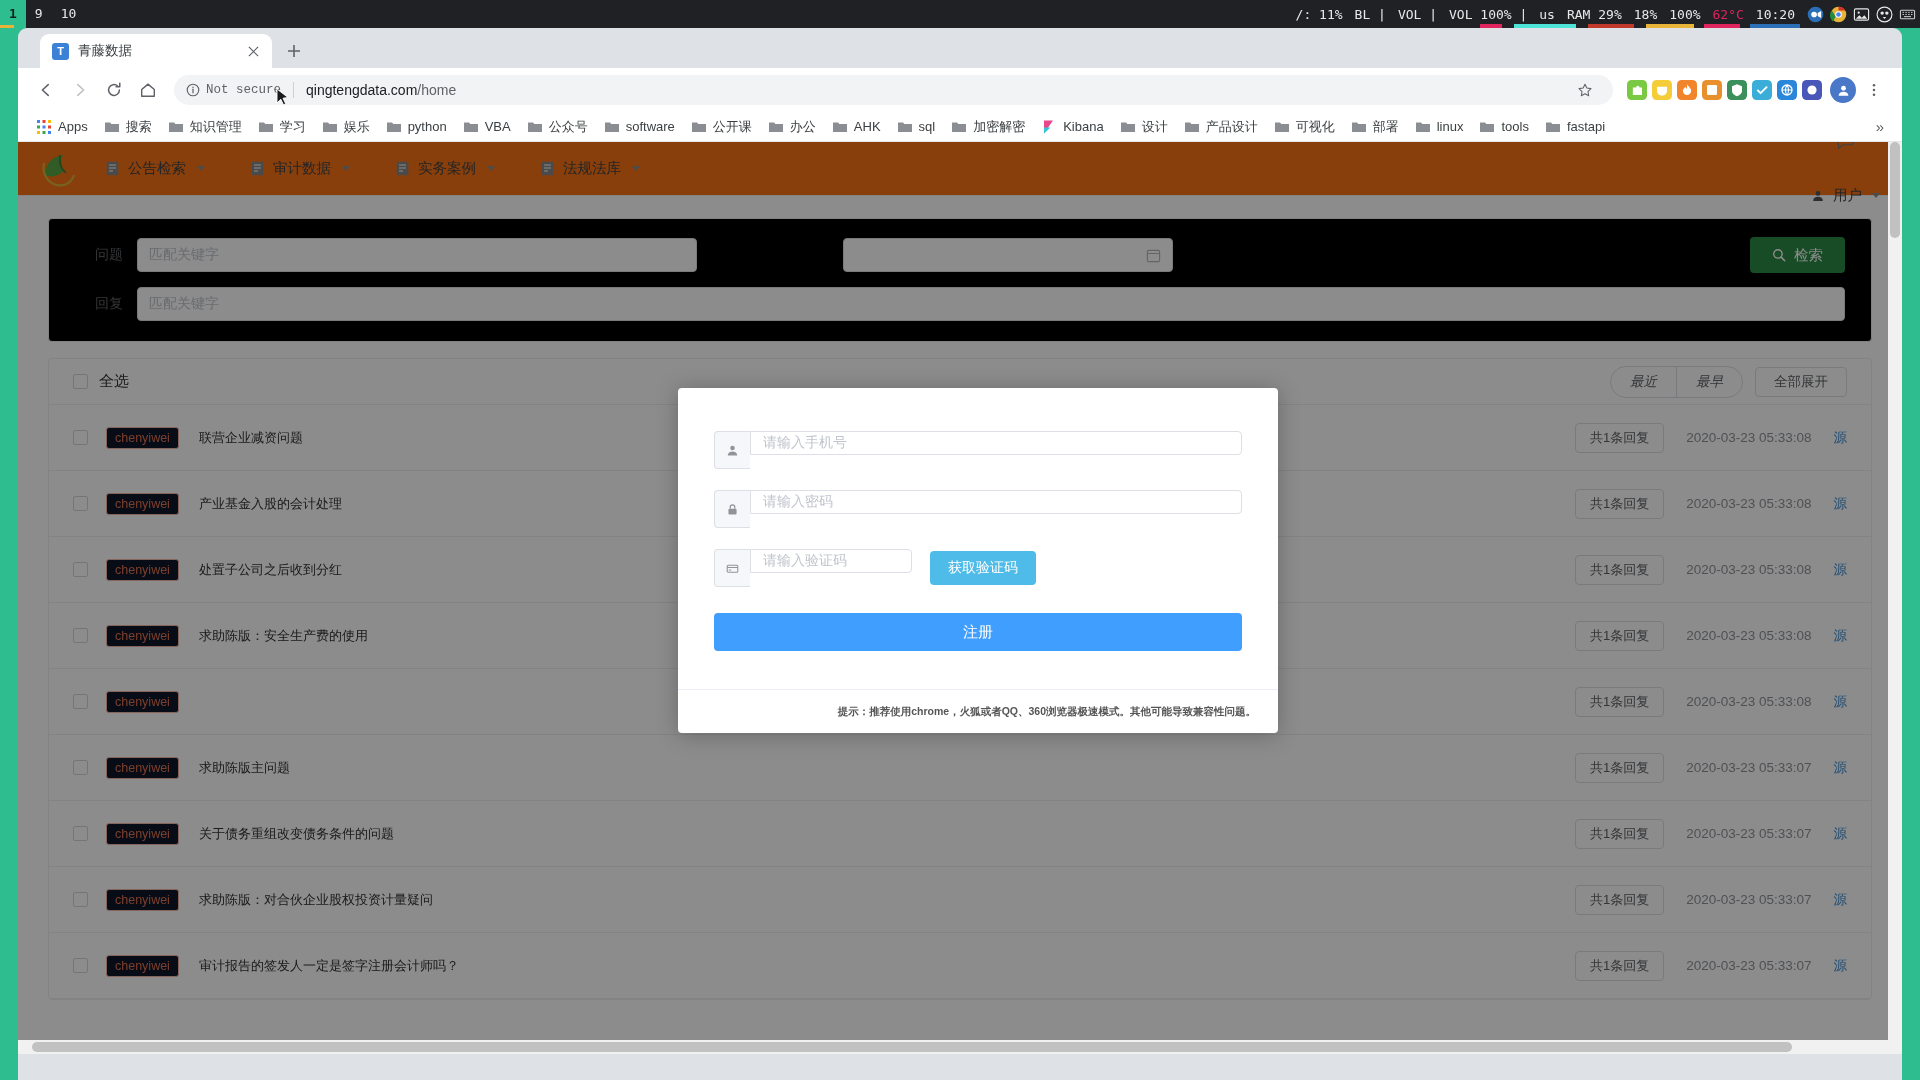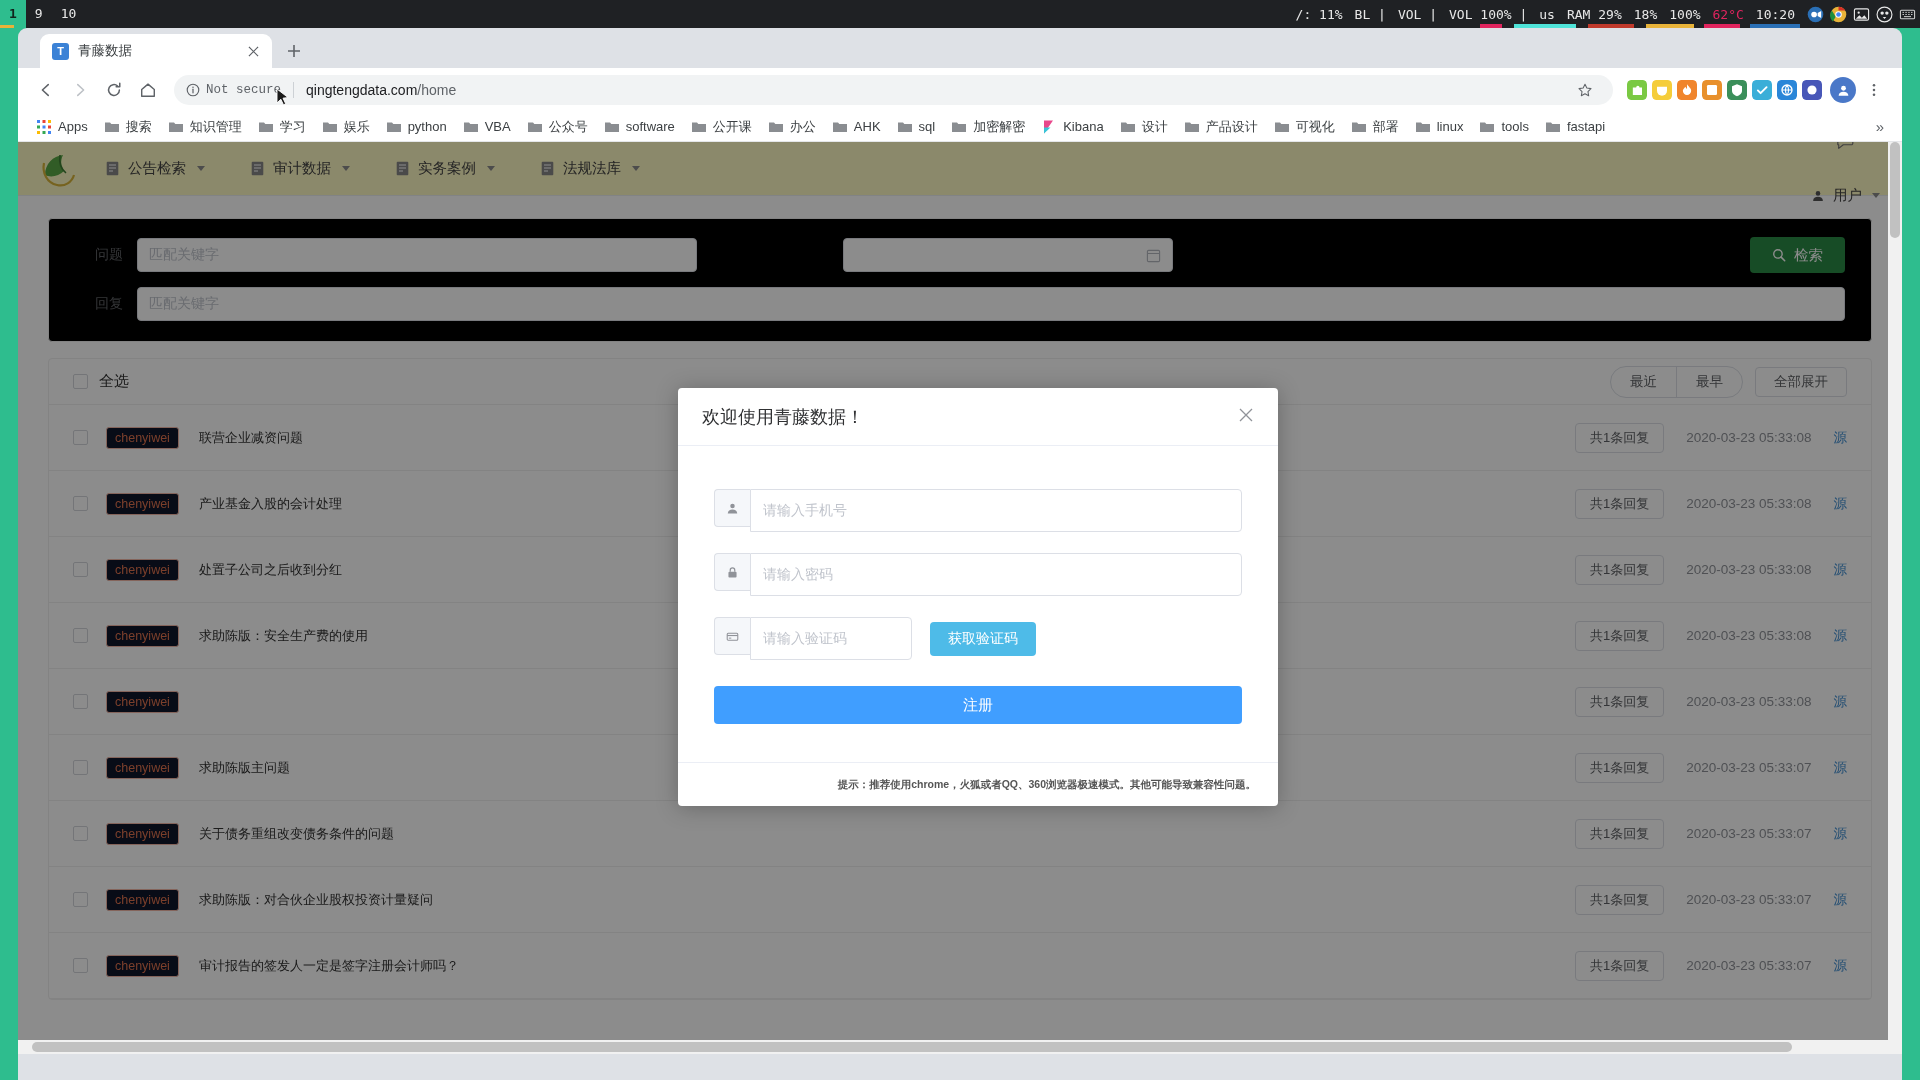--- a/index.html
+++ b/index.html
@@ -77,21 +77,21 @@
   
   .bookmarks { height: 30px; background: #fff; display: flex; align-items: center; padding: 0 10px; gap: 0; font-size: 13px; color: #3c4043; border-bottom: 1px solid #e4e6e9; }
   .bm { display: flex; align-items: center; gap: 6px; padding: 3px 8px; border-radius: 4px; white-space: nowrap; }
   .bm-ico { width: 16px; height: 16px; flex: 0 0 auto; display: block; }
   .bm-overflow { margin-left: auto; padding: 0 8px; color: #5f6368; font-size: 15px; }
 
   
   .page { position: relative; height: 912px; background: #fff; overflow: hidden; }
   .dim-layer { position: absolute; inset: 0; background: rgba(0,0,0,0.45); z-index: 30; }
 
-  .site-nav { height: 54px; background: #fef9c3; display: flex; align-items: center; padding: 0 22px; border-bottom: 1px solid #eceff1; }
+  .site-nav { height: 54px; background: #f97316; display: flex; align-items: center; padding: 0 22px; border-bottom: 1px solid #eceff1; }
   .logo { width: 40px; height: 40px; margin-right: 26px; flex: 0 0 auto; }
   .nav-items { display: flex; align-items: center; gap: 46px; }
   .nav-item { display: flex; align-items: center; gap: 9px; font-size: 14.5px; color: #444; }
   .nav-ico { width: 13px; height: 15px; display: block; }
   .caret { width: 0; height: 0; border-left: 4px solid transparent; border-right: 4px solid transparent; border-top: 5px solid #8a8a8a; margin-left: 2px; }
   .nav-right { margin-left: auto; display: flex; align-items: center; gap: 34px; flex-direction: column; }
   .user-chip { display: flex; align-items: center; gap: 8px; font-size: 14.5px; color: #444; }
 
   .content { padding: 22px 30px 0 30px; }
   .search-card { background: #000000; border: 1px solid #eee; border-radius: 4px; padding: 18px 26px 20px 26px; }
@@ -109,21 +109,21 @@
     margin-left: auto; height: 36px; padding: 0 22px; background: #2a8a45; color: #fff;
     border-radius: 4px; display: flex; align-items: center; gap: 8px; font-size: 14.5px;
   }
 
   .list-card { margin-top: 16px; background: #fff; border: 1px solid #eee; border-radius: 4px; }
   .list-head { height: 46px; display: flex; align-items: center; padding: 0 24px; border-bottom: 1px solid #eee; }
   .cbox { width: 15px; height: 15px; border: 1px solid #d3d6db; border-radius: 2px; background: #fff; flex: 0 0 auto; }
   .sel-all { display: flex; align-items: center; gap: 11px; font-size: 15px; color: #333; }
   .head-btns { margin-left: auto; display: flex; align-items: center; }
   .grp { display: flex; border: 1px solid #dcdfe6; border-radius: 17px; overflow: hidden; }
-  .grp .gb { height: 30px; padding: 0 19px; display: flex; align-items: center; font-size: 13.5px; color: #606266; }
+  .grp .gb { height: 30px; padding: 0 19px; display: flex; align-items: center; font-size: 13.5px; color: #606266; font-style: italic; }
   .grp .gb + .gb { border-left: 1px solid #dcdfe6; }
   .single-btn { margin-left: 12px; height: 30px; padding: 0 18px; border: 1px solid #dcdfe6; border-radius: 4px; display: flex; align-items: center; font-size: 13.5px; color: #606266; }
 
   .row { height: 66px; display: flex; align-items: center; padding: 0 24px; border-bottom: 1px solid #efefef; }
   .row .cbox { margin-right: 18px; }
   .tag { border: 1px solid #f0b6a6; color: #e0734f; background: #0f172a; border-radius: 3px; font-size: 12.5px; padding: 3px 8px; margin-right: 20px; white-space: nowrap; }
   .qtext { font-size: 13px; color: #333; }
   .row-right { margin-left: auto; display: flex; align-items: center; gap: 22px; }
   .reply-pill { border: 1px solid #dcdfe6; border-radius: 4px; padding: 5px 14px; font-size: 13px; color: #606266; }
   .rtime { font-size: 13.5px; color: #909399; }
@@ -140,21 +140,21 @@
   .modal-head { height: 58px; display: flex; align-items: center; padding: 0 24px; border-bottom: 1px solid #ebeef5; }
   .modal-title { font-size: 18px; color: #303133; }
   .modal-close { margin-left: auto; color: #909399; font-size: 19px; line-height: 1; }
   .modal-body { padding: 22px 36px 8px 36px; }
   .tabs { display: flex; gap: 0; border-bottom: 1px solid #e4e7ed; }
   .tab-item { padding: 0 18px 12px 18px; font-size: 14.5px; color: #303133; position: relative; }
   .tab-item.active { color: #409eff; }
   .tab-item.active:after { content: ""; position: absolute; left: 0; right: 0; bottom: -1px; height: 2px; background: #409eff; }
   .field { display: flex; margin-top: 21px; }
   .ipre { width: 36px; height: 38px; border: 1px solid #dcdfe6; border-right: none; border-radius: 4px 0 0 4px; background: #f5f7fa; display: flex; align-items: center; justify-content: center; color: #909399; flex: 0 0 auto; }
-  .iinp { flex: 1; height: 43px; border: 1px solid #dcdfe6; border-radius: 0 4px 4px 0; padding: 0 12px; display: flex; align-items: center; color: #c0c4cc; font-size: 14px; }
+  .iinp { flex: 1; height: 24px; border: 1px solid #dcdfe6; border-radius: 0 4px 4px 0; padding: 0 12px; display: flex; align-items: center; color: #c0c4cc; font-size: 14px; }
   .field.code { gap: 0; align-items: center; }
   .field.code .wrap { display: flex; width: 198px; }
   .btn-code { margin-left: 18px; height: 34px; padding: 0 18px; background: #4ebbe8; color: #fff; border-radius: 4px; font-size: 14px; display: flex; align-items: center; }
   .btn-submit { margin-top: 26px; height: 38px; background: #409eff; color: #fff; border-radius: 4px; display: flex; align-items: center; justify-content: center; font-size: 15px; }
   .modal-foot { margin-top: 30px; border-top: 1px solid #ebeef5; padding: 12px 22px 14px 22px; text-align: right; }
   .foot-note { font-size: 10.5px; color: #555; font-weight: bold; }
 
   .scrollbar { position: absolute; right: 0; top: 0; width: 14px; height: 100%; background: #f1f1f1; z-index: 45; }
   .scroll-thumb { position: absolute; top: 0; left: 2px; width: 10px; height: 96px; background: #c1c1c1; border-radius: 5px; }
   .hscroll { position: absolute; left: 0; bottom: 0; height: 14px; width: 100%; background: #f1f1f1; z-index: 45; }
@@ -671,28 +671,20 @@
             <span class="rtime">2020-03-23 05:33:07</span>
             <span class="rsrc">源</span>
           </span>
         </div>
       </div>
     </div>
 
     <div class="dim-layer"></div>
 
     <div class="modal">
-      <div class="modal-head">
-        <div class="modal-title">欢迎使用青藤数据！</div>
-        <div class="modal-close">
-          <svg width="16" height="16" viewBox="0 0 16 16">
-              <path d="M2 2l12 12M14 2L2 14" stroke="#909399" stroke-width="1.3"></path>
-            </svg>
-        </div>
-      </div>
       <div class="modal-body">
 
         <div class="field">
           <span class="ipre">
             <svg width="13" height="13" viewBox="0 0 16 16">
                 <circle cx="8" cy="5" r="2.8" fill="#909399"></circle>
                 <path d="M2.2 14c0-3.2 2.6-4.8 5.8-4.8s5.8 1.6 5.8 4.8z" fill="#909399"></path>
               </svg>
           </span>
           <span class="iinp">

